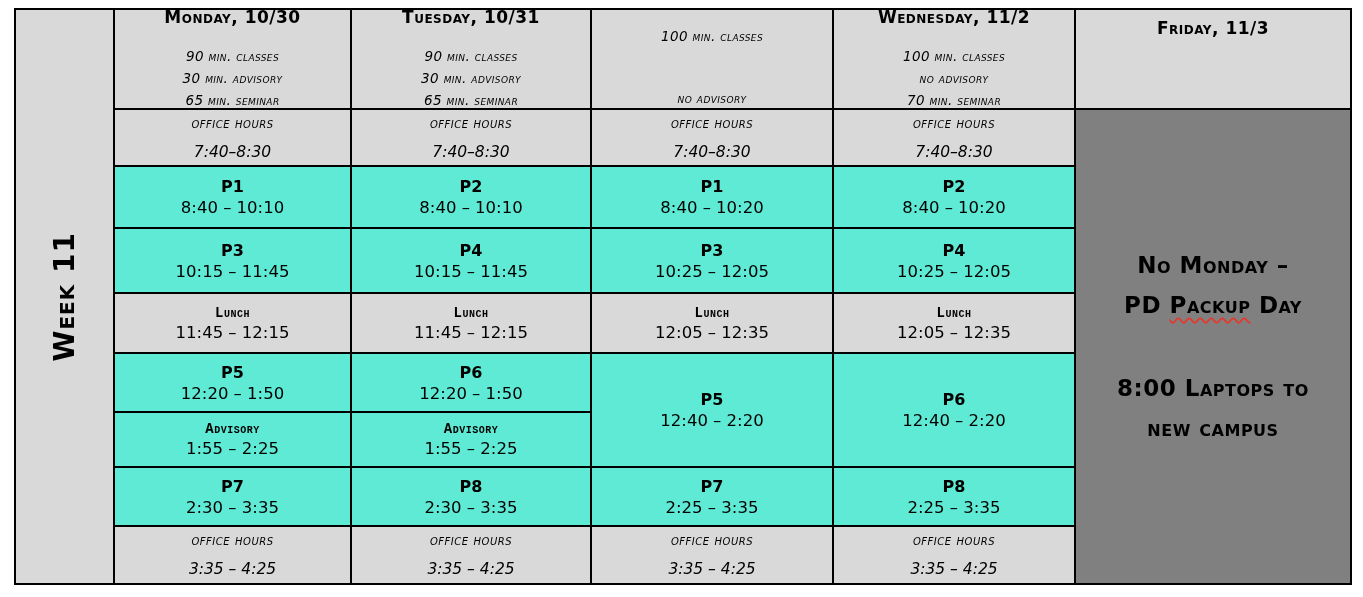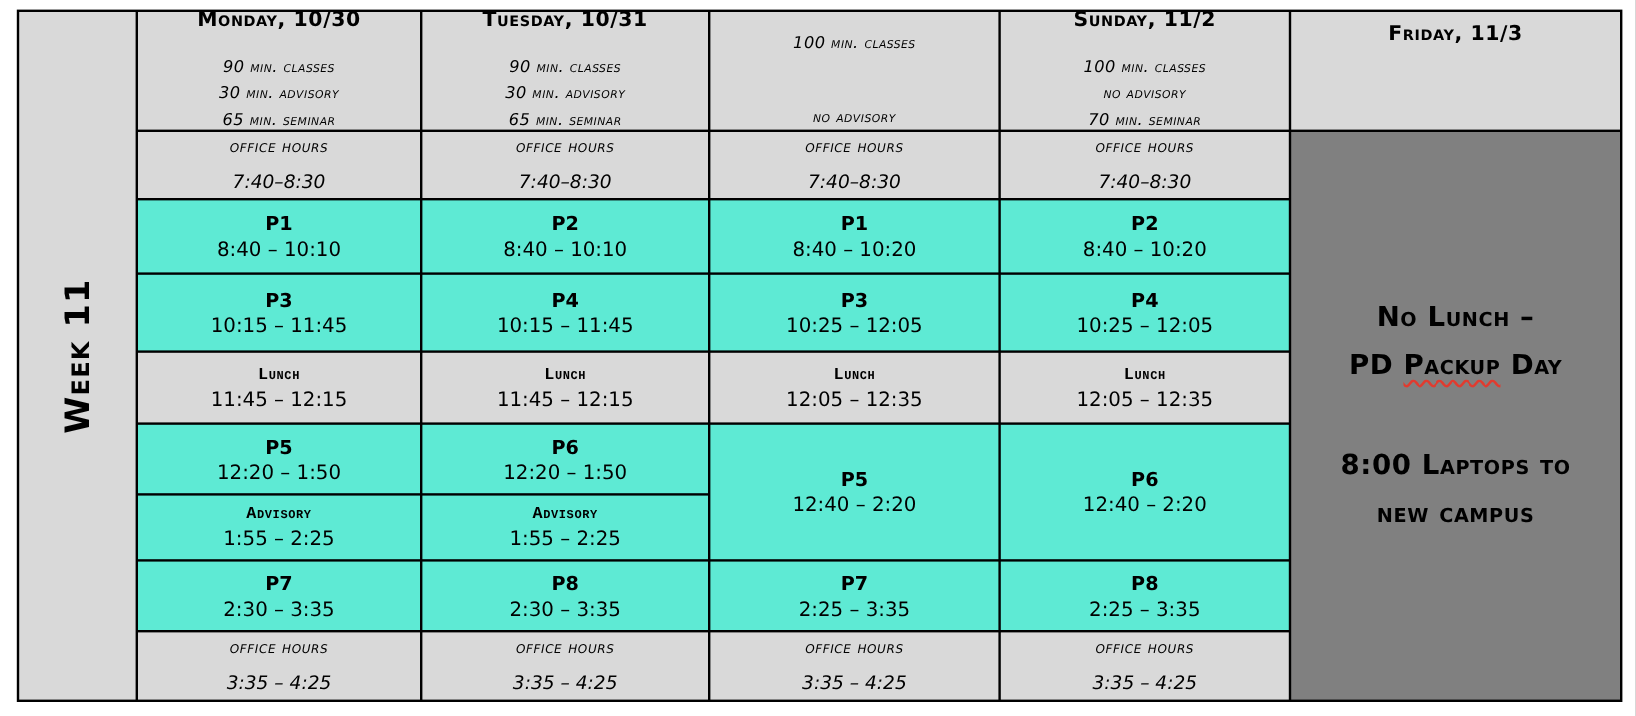--- a/index.html
+++ b/index.html
@@ -198,21 +198,21 @@
   <div class="c white" style="grid-column:4; grid-row:8;">
     <div class="p-label">P7</div>
     <div class="p-time">2:25 – 3:35</div>
   </div>
   <div class="c gray" style="grid-column:4; grid-row:9;">
     <div class="oh-label">office hours</div>
     <div class="oh-time">3:35 – 4:25</div>
   </div>
 
   <div class="c gray" style="grid-column:5; grid-row:1;">
-    <div class="day-name">Sunday, 11/2</div>
+    <div class="day-name">Wednesday, 11/2</div>
     <div class="info">100 min. classes</div>
     <div class="info">no advisory</div>
     <div class="info">70 min. seminar</div>
   </div>
   <div class="c gray" style="grid-column:5; grid-row:2;">
     <div class="oh-label">office hours</div>
     <div class="oh-time">7:40–8:30</div>
   </div>
   <div class="c white" style="grid-column:5; grid-row:3;">
     <div class="p-label">P2</div>
@@ -236,21 +236,21 @@
   </div>
   <div class="c gray" style="grid-column:5; grid-row:9;">
     <div class="oh-label">office hours</div>
     <div class="oh-time">3:35 – 4:25</div>
   </div>
 
   <div class="c gray fri-hdr" style="grid-column:6; grid-row:1;">
     <div class="day-name fri-name">Friday, 11/3</div>
   </div>
   <div class="c dark" style="grid-column:6; grid-row:2 / span 8;">
-    <div class="fri-line">No Lunch –</div>
+    <div class="fri-line">No Monday –</div>
     <div class="fri-line">
       <span>PD</span>
       <span class="wavy">Packup</span>
       <span>Day</span>
     </div>
     <div class="fri-gap"></div>
     <div class="fri-line">8:00 Laptops to</div>
     <div class="fri-line">new campus</div>
   </div>
 

